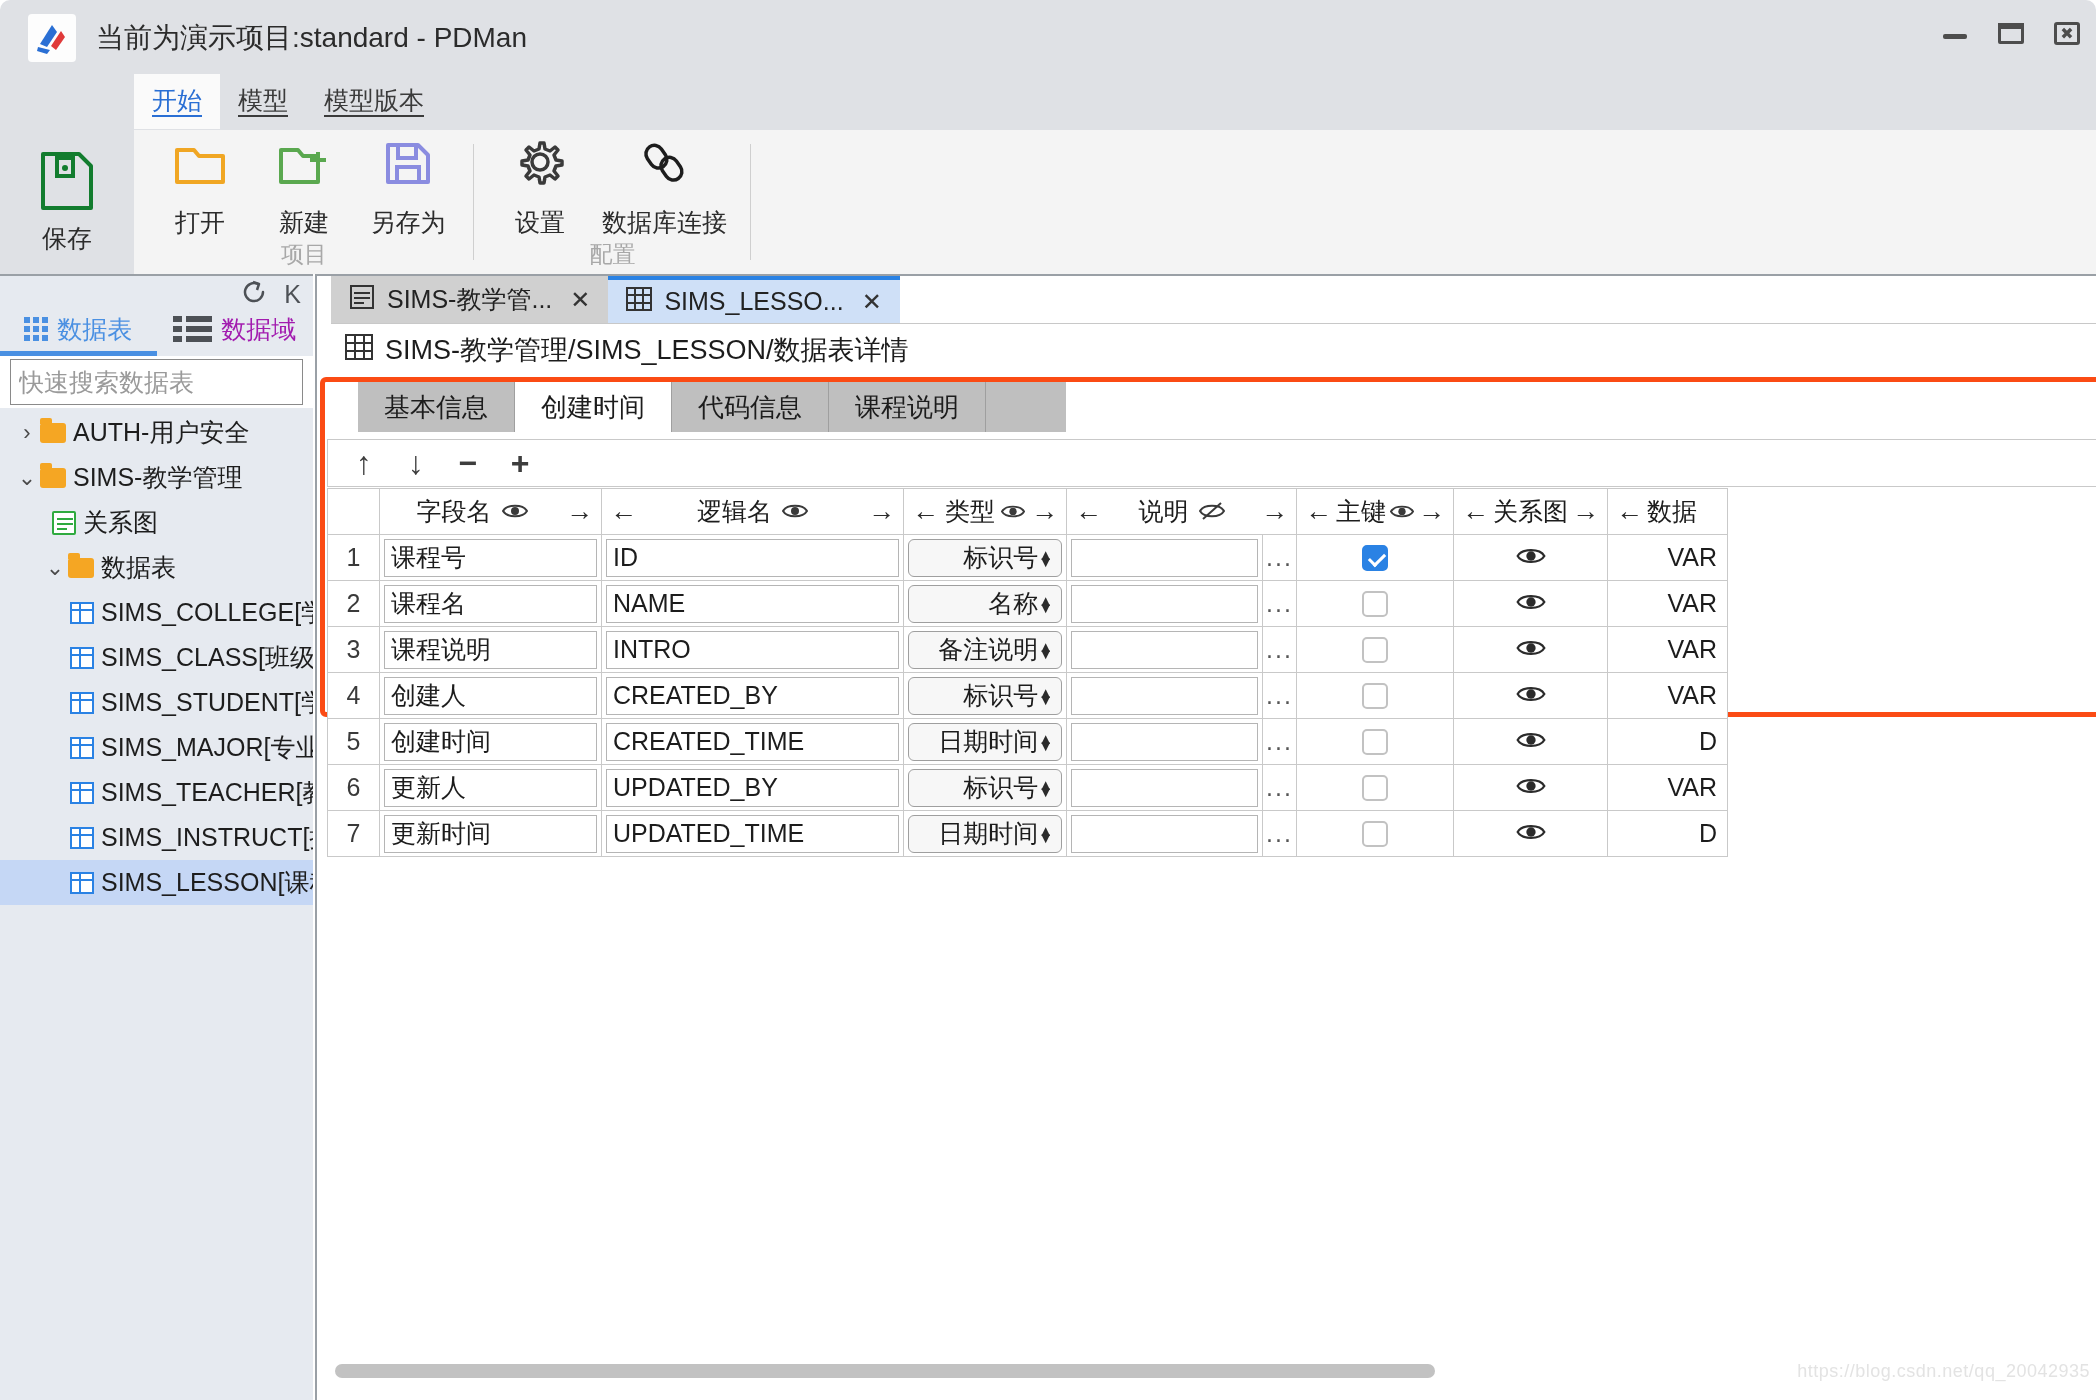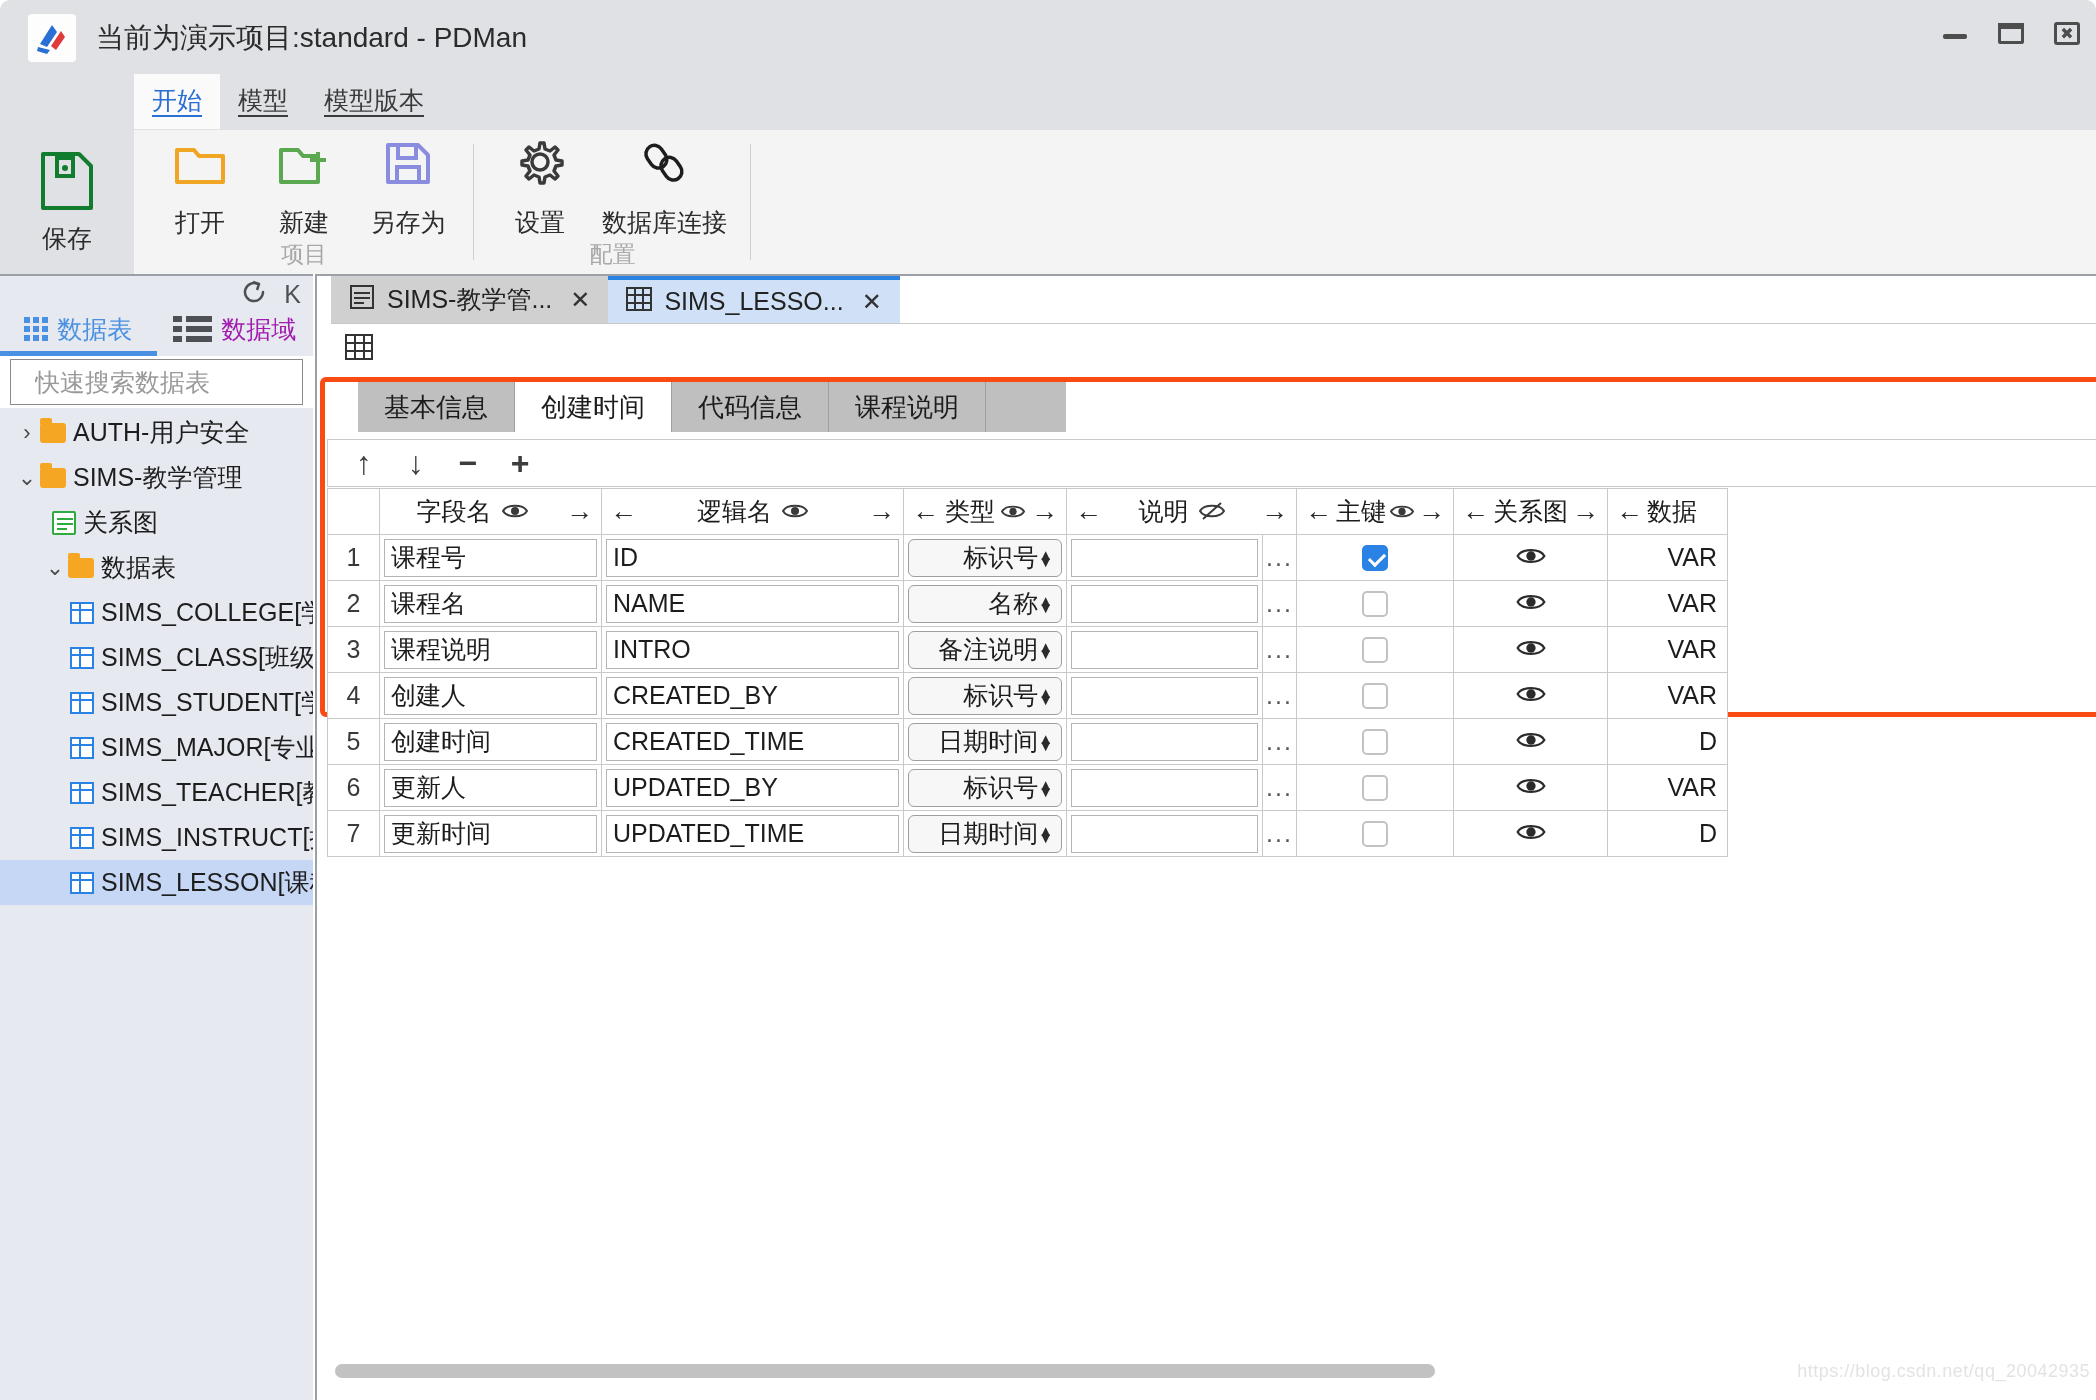--- a/index.html
+++ b/index.html
@@ -78,21 +78,21 @@
   .grid9 { display:inline-grid; grid-template-columns:repeat(3,6px); grid-template-rows:repeat(3,6px); gap:3px; }
   .grid9 i { background:#4a90e2; display:block; }
   .listicon { display:inline-flex; flex-direction:column; gap:4px; }
   .listicon i { display:block; height:6px; background:#4d5156; }
   .listicon i:nth-child(odd){ width:9px; }
   .listicon i.b { width:26px; }
   .listrow { display:flex; gap:4px; align-items:center; }
   .searchwrap { position:absolute; left:0; top:80px; width:313px; height:52px; background:#ffffff; padding:3px 10px; }
   .searchbox {
     width:100%; height:100%; border:1px solid #8a8a8a; background:#fff;
-    font-size:25px; color:#4d7c0f; padding:0 24px; font-family:inherit;
+    font-size:25px; color:#4d7c0f; padding:0 8px; font-family:inherit;
   }
   .searchbox::placeholder { color:#9a9a9a; }
   .tree { position:absolute; left:0; top:134px; width:313px; bottom:0; overflow:hidden; }
   .tnode { height:45px; display:flex; align-items:center; font-size:25px; color:#1d1d1d; white-space:nowrap; cursor:default; }
   .tnode.sel { background:#c5d7f5; }
   .chev { width:26px; display:inline-block; text-align:center; color:#4a4a4a; font-size:22px; }
   .folder { width:26px; height:20px; background:#f5a623; border-radius:3px; position:relative; margin-right:7px; flex:none; }
   .folder::before { content:""; position:absolute; left:0; top:-5px; width:12px; height:6px; background:#f5a623; border-radius:2px 2px 0 0; }
   .tblico { width:24px; height:22px; border:2px solid #2a82e4; margin-right:7px; flex:none; position:relative; background:#fff; }
   .tblico::before { content:""; position:absolute; left:0; top:5px; width:100%; height:2px; background:#2a82e4; }
@@ -405,20 +405,21 @@
   <div class="crumb">
     <span>
       <svg width="28" height="26" viewBox="0 0 28 26">
           <rect x="1" y="1" width="26" height="24" fill="none" stroke="#333" stroke-width="2"></rect>
           <line x1="1" y1="9" x2="27" y2="9" stroke="#333" stroke-width="2"></line>
           <line x1="1" y1="17" x2="27" y2="17" stroke="#333" stroke-width="2"></line>
           <line x1="10" y1="1" x2="10" y2="25" stroke="#333" stroke-width="2"></line>
           <line x1="19" y1="1" x2="19" y2="25" stroke="#333" stroke-width="2"></line>
         </svg>
     </span>
+    <span>SIMS-教学管理/SIMS_LESSON/数据表详情</span>
   </div>
 
   <div class="redbox"></div>
 
   <div class="ptabs">
     <div class="ptab">基本信息</div>
     <div class="ptab active">创建时间</div>
     <div class="ptab">代码信息</div>
     <div class="ptab">课程说明</div>
     <div class="ptabs-rest"></div>

